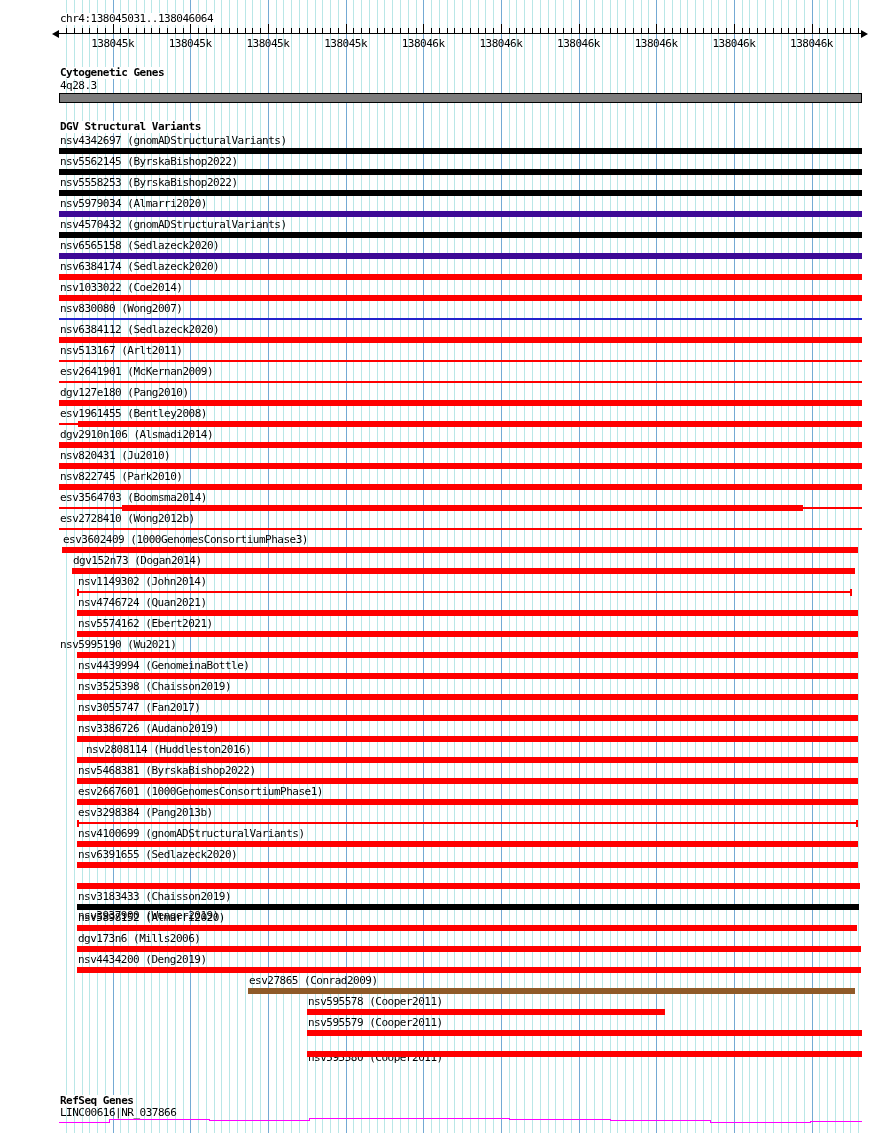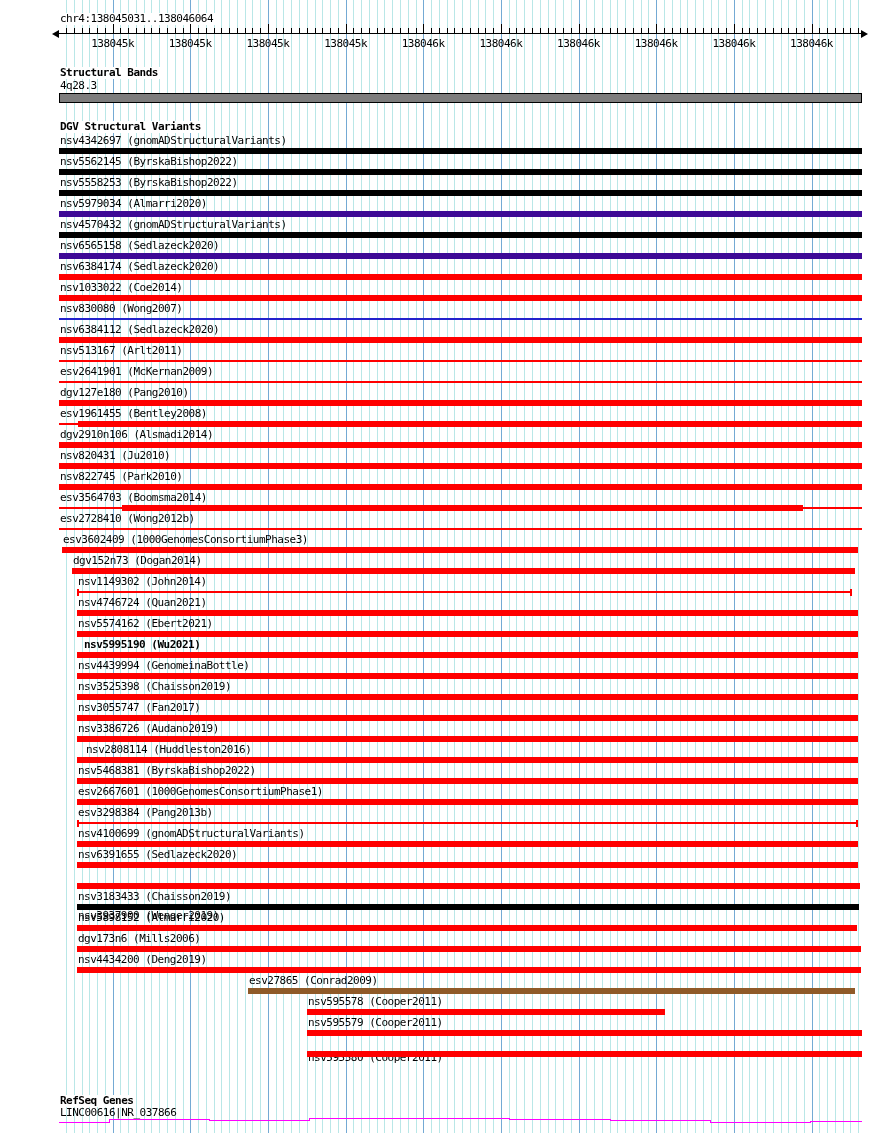--- a/index.html
+++ b/index.html
@@ -243,21 +243,21 @@
       <div class="tick" style="left: 811.5px; top: 24px; height: 10px;"></div>
       <div class="ticklabel" style="left: 781.5px; top: 37px;">138046k</div>
       <div class="tick" style="left: 819.3px; top: 28px; height: 6px;"></div>
       <div class="tick" style="left: 827.1px; top: 28px; height: 6px;"></div>
       <div class="tick" style="left: 834.8px; top: 28px; height: 6px;"></div>
       <div class="tick" style="left: 842.6px; top: 28px; height: 6px;"></div>
       <div class="tick" style="left: 850.4px; top: 28px; height: 6px;"></div>
       <div class="tick" style="left: 858.1px; top: 28px; height: 6px;"></div>
     </div>
 
-  <div class="lbl hdr" style="left:60px;top:67px;">Structural Bands</div>
+  <div class="lbl hdr" style="left:60px;top:67px;">Cytogenetic Genes</div>
   <div class="lbl" style="left:60px;top:80px;">4q28.3</div>
   <div id="cytoband-bar" style="left: 59px; top: 93px; width: 801px; height: 8px; background: rgb(125, 125, 125);"></div>
 
   <div class="lbl hdr" style="left:60px;top:121px;">DGV Structural Variants</div>
 
   <div id="tracks">
       <div style="position: absolute; left: 0px; top: 0px;">
         <div class="lbl" style="left: 60px; top: 135px;">nsv4342697 (gnomADStructuralVariants)</div>
         <div class="bar" style="left: 59px; width: 803px; top: 148px; height: 6px; background: rgb(0, 0, 0);"></div>
       </div>
@@ -352,21 +352,21 @@
       </div>
       <div style="position: absolute; left: 0px; top: 0px;">
         <div class="lbl" style="left: 78px; top: 597px;">nsv4746724 (Quan2021)</div>
         <div class="bar" style="left: 77px; width: 781px; top: 610px; height: 6px; background: rgb(255, 0, 0);"></div>
       </div>
       <div style="position: absolute; left: 0px; top: 0px;">
         <div class="lbl" style="left: 78px; top: 618px; text-align: right;">nsv5574162 (Ebert2021)</div>
         <div class="bar" style="left: 77px; width: 781px; top: 631px; height: 6px; background: rgb(255, 0, 0);"></div>
       </div>
       <div style="position: absolute; left: 0px; top: 0px;">
-        <div class="lbl" style="left: 84px; top: 639px; font-weight: bold;">nsv5995190 (Wu2021)</div>
+        <div class="lbl" style="left: 60px; top: 639px;">nsv5995190 (Wu2021)</div>
         <div class="bar" style="left: 77px; width: 781px; top: 652px; height: 6px; background: rgb(255, 0, 0);"></div>
       </div>
       <div style="position: absolute; left: 0px; top: 0px;">
         <div class="lbl" style="left: 78px; top: 660px;">nsv4439994 (GenomeinaBottle)</div>
         <div class="bar" style="left: 77px; width: 781px; top: 673px; height: 6px; background: rgb(255, 0, 0);"></div>
       </div>
       <div style="position: absolute; left: 0px; top: 0px;">
         <div class="lbl" style="left: 78px; top: 681px;">nsv3525398 (Chaisson2019)</div>
         <div class="bar" style="left: 77px; width: 781px; top: 694px; height: 6px; background: rgb(255, 0, 0);"></div>
       </div>

